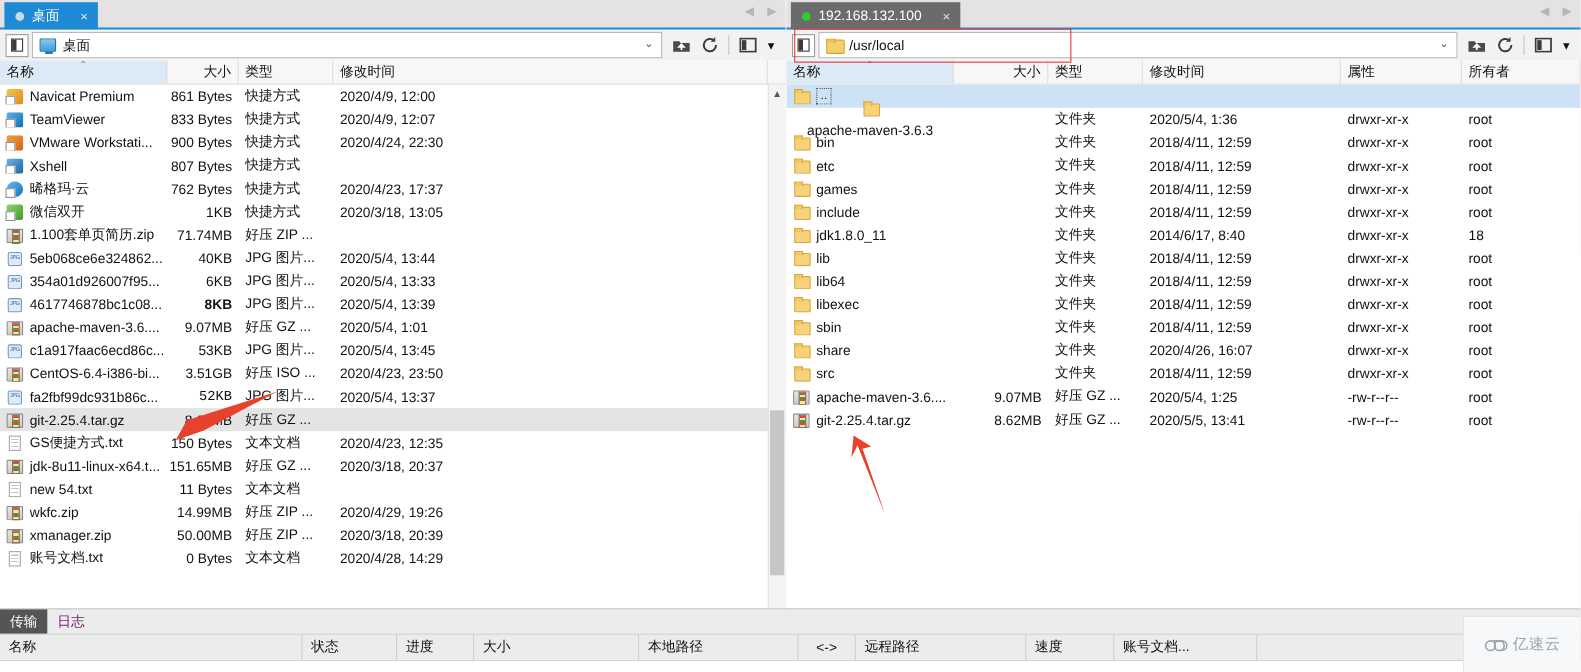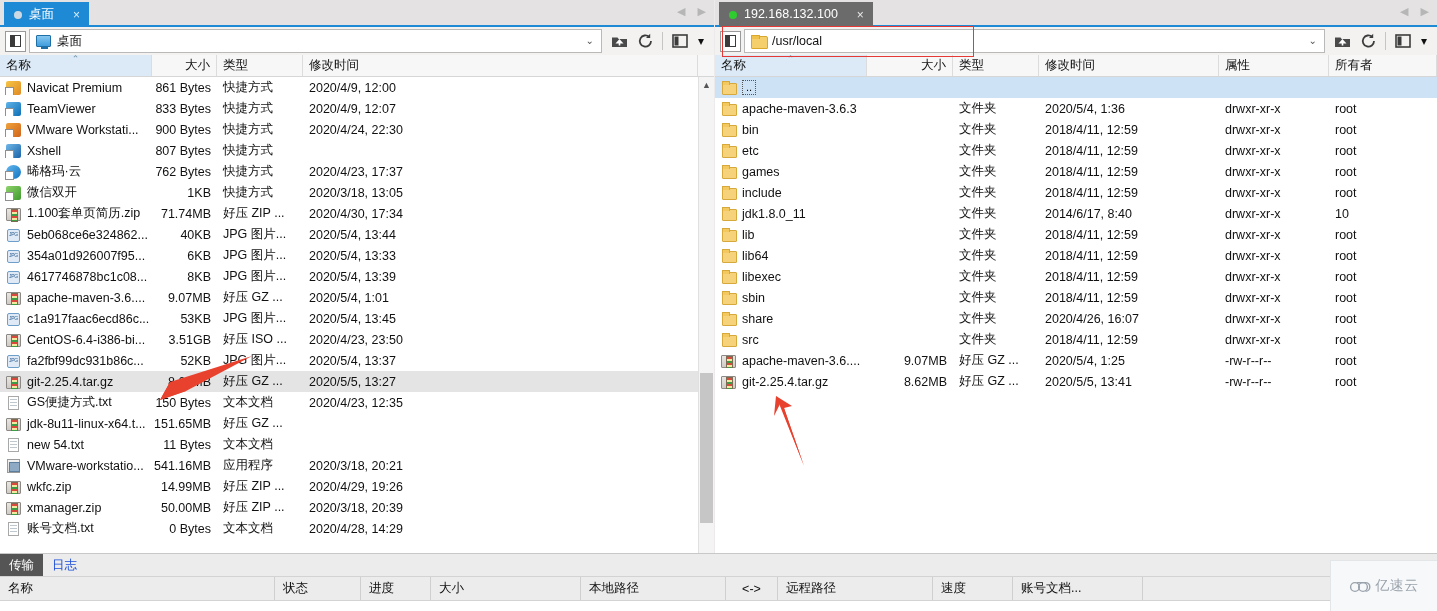--- a/index.html
+++ b/index.html
@@ -115,21 +115,21 @@
   
   .vscroll{ position:absolute; right:0; top:0; width:16px; bottom:0; background:#f4f4f4; border-left:1px solid #e0e0e0;}
   .vscroll .arrow{ height:16px; display:flex; align-items:center; justify-content:center; color:#555; font-size:9px; }
   .vscroll .thumb{ position:absolute; left:1px; right:1px; background:#c6c6c6; }
 
   
   .bottom{ position:absolute; left:0; right:0; top:553px; height:58px; background:#ececec; border-top:1px solid #c8c8c8;}
   .btabs{ display:flex; height:22px; align-items:stretch; }
   .btab{ display:flex; align-items:center; padding:0 9px; font-size:12.5px; }
   .btab.active{ background:#555; color:#fff; }
-  .btab.inactive{ color:#1d4ed8; }
+  .btab.inactive{ color:#701a75; }
   .bcolhead{ display:flex; height:24px; align-items:stretch; background:#ececec; border-top:1px solid #d3d3d3; }
   .bch{ display:flex; align-items:center; padding:0 8px; font-size:12.5px; color:#111; border-right:1px solid #cfcfcf; white-space:nowrap; overflow:hidden;}
   .bch.center{ justify-content:center; }
   .bbody{ position:absolute; left:0; right:0; top:46px; bottom:0; background:#fff; border-top:1px solid #d3d3d3;}
 
   
   .redbox{ position:absolute; border:1.5px solid #e53935; pointer-events:none; }
   .arrow-svg{ position:absolute; pointer-events:none; }
 
   
@@ -263,21 +263,20 @@
             <div class="cell" style="width: 86px;">快捷方式</div>
             <div class="cell" style="width: 395px;">2020/3/18, 13:05</div>
           </div>
           <div class="row">
             <div class="cell name" style="width: 152px;">
               <span class="fi fi-zip"></span>
               <span>1.100套单页简历.zip</span>
             </div>
             <div class="cell num" style="width: 65px;">71.74MB</div>
             <div class="cell" style="width: 86px;">好压 ZIP ...</div>
-            <div class="cell" style="width: 395px;">2020/4/30, 17:34</div>
           </div>
           <div class="row">
             <div class="cell name" style="width: 152px;">
               <span class="fi fi-jpg"></span>
               <span>5eb068ce6e324862...</span>
             </div>
             <div class="cell num" style="width: 65px;">40KB</div>
             <div class="cell" style="width: 86px;">JPG 图片...</div>
             <div class="cell" style="width: 395px;">2020/5/4, 13:44</div>
           </div>
@@ -288,21 +287,21 @@
             </div>
             <div class="cell num" style="width: 65px;">6KB</div>
             <div class="cell" style="width: 86px;">JPG 图片...</div>
             <div class="cell" style="width: 395px;">2020/5/4, 13:33</div>
           </div>
           <div class="row">
             <div class="cell name" style="width: 152px;">
               <span class="fi fi-jpg"></span>
               <span>4617746878bc1c08...</span>
             </div>
-            <div class="cell num" style="width: 65px;">8KB</div>
+            <div class="cell num" style="width: 65px; font-weight: bold;">8KB</div>
             <div class="cell" style="width: 86px;">JPG 图片...</div>
             <div class="cell" style="width: 395px;">2020/5/4, 13:39</div>
           </div>
           <div class="row">
             <div class="cell name" style="width: 152px;">
               <span class="fi fi-zip"></span>
               <span>apache-maven-3.6....</span>
             </div>
             <div class="cell num" style="width: 65px;">9.07MB</div>
             <div class="cell" style="width: 86px;">好压 GZ ...</div>
@@ -324,66 +323,57 @@
             </div>
             <div class="cell num" style="width: 65px;">3.51GB</div>
             <div class="cell" style="width: 86px;">好压 ISO ...</div>
             <div class="cell" style="width: 395px;">2020/4/23, 23:50</div>
           </div>
           <div class="row">
             <div class="cell name" style="width: 152px;">
               <span class="fi fi-jpg"></span>
               <span>fa2fbf99dc931b86c...</span>
             </div>
-            <div class="cell num" style="width: 65px;">52KB</div>
+            <div class="cell num" style="width: 65px; font-family: Liberation Mono, monospace;">52KB</div>
             <div class="cell" style="width: 86px;">JPG 图片...</div>
             <div class="cell" style="width: 395px;">2020/5/4, 13:37</div>
           </div>
           <div class="row selected">
             <div class="cell name" style="width: 152px;">
               <span class="fi fi-zip"></span>
               <span>git-2.25.4.tar.gz</span>
             </div>
             <div class="cell num" style="width: 65px;">8.62MB</div>
             <div class="cell" style="width: 86px;">好压 GZ ...</div>
-            <div class="cell" style="width: 395px;">2020/5/5, 13:27</div>
           </div>
           <div class="row">
             <div class="cell name" style="width: 152px;">
               <span class="fi fi-txt"></span>
               <span>GS便捷方式.txt</span>
             </div>
             <div class="cell num" style="width: 65px;">150 Bytes</div>
             <div class="cell" style="width: 86px;">文本文档</div>
             <div class="cell" style="width: 395px;">2020/4/23, 12:35</div>
           </div>
           <div class="row">
             <div class="cell name" style="width: 152px;">
               <span class="fi fi-zip"></span>
               <span>jdk-8u11-linux-x64.t...</span>
             </div>
             <div class="cell num" style="width: 65px;">151.65MB</div>
             <div class="cell" style="width: 86px;">好压 GZ ...</div>
+            <div class="cell" style="width: 395px;">2020/3/18, 20:37</div>
           </div>
           <div class="row">
             <div class="cell name" style="width: 152px;">
               <span class="fi fi-txt"></span>
               <span>new 54.txt</span>
             </div>
             <div class="cell num" style="width: 65px;">11 Bytes</div>
             <div class="cell" style="width: 86px;">文本文档</div>
-          </div>
-          <div class="row">
-            <div class="cell name" style="width: 152px;">
-              <span class="fi fi-exe"></span>
-              <span>VMware-workstatio...</span>
-            </div>
-            <div class="cell num" style="width: 65px;">541.16MB</div>
-            <div class="cell" style="width: 86px;">应用程序</div>
-            <div class="cell" style="width: 395px;">2020/3/18, 20:21</div>
           </div>
           <div class="row">
             <div class="cell name" style="width: 152px;">
               <span class="fi fi-zip"></span>
               <span>wkfc.zip</span>
             </div>
             <div class="cell num" style="width: 65px;">14.99MB</div>
             <div class="cell" style="width: 86px;">好压 ZIP ...</div>
             <div class="cell" style="width: 395px;">2020/4/29, 19:26</div>
           </div>
@@ -490,21 +480,21 @@
               <span class="fi fi-up"></span>
               <span class="dotsel">..</span>
             </div>
             <div class="cell num" style="width: 86px;"></div>
             <div class="cell" style="width: 86px;"></div>
             <div class="cell" style="width: 180px;"></div>
             <div class="cell" style="width: 110px;"></div>
             <div class="cell" style="width: 108px;"></div>
           </div>
           <div class="row">
-            <div class="cell name" style="width: 152px;">
+            <div class="cell name" style="width: 152px; flex-direction: column;">
               <span class="fi fi-folder"></span>
               <span>apache-maven-3.6.3</span>
             </div>
             <div class="cell num" style="width: 86px;"></div>
             <div class="cell" style="width: 86px;">文件夹</div>
             <div class="cell" style="width: 180px;">2020/5/4, 1:36</div>
             <div class="cell" style="width: 110px;">drwxr-xr-x</div>
             <div class="cell" style="width: 108px;">root</div>
           </div>
           <div class="row">
@@ -553,21 +543,21 @@
           </div>
           <div class="row">
             <div class="cell name" style="width: 152px;">
               <span class="fi fi-folder"></span>
               <span>jdk1.8.0_11</span>
             </div>
             <div class="cell num" style="width: 86px;"></div>
             <div class="cell" style="width: 86px;">文件夹</div>
             <div class="cell" style="width: 180px;">2014/6/17, 8:40</div>
             <div class="cell" style="width: 110px;">drwxr-xr-x</div>
-            <div class="cell" style="width: 108px;">10</div>
+            <div class="cell" style="width: 108px;">18</div>
           </div>
           <div class="row">
             <div class="cell name" style="width: 152px;">
               <span class="fi fi-folder"></span>
               <span>lib</span>
             </div>
             <div class="cell num" style="width: 86px;"></div>
             <div class="cell" style="width: 86px;">文件夹</div>
             <div class="cell" style="width: 180px;">2018/4/11, 12:59</div>
             <div class="cell" style="width: 110px;">drwxr-xr-x</div>

